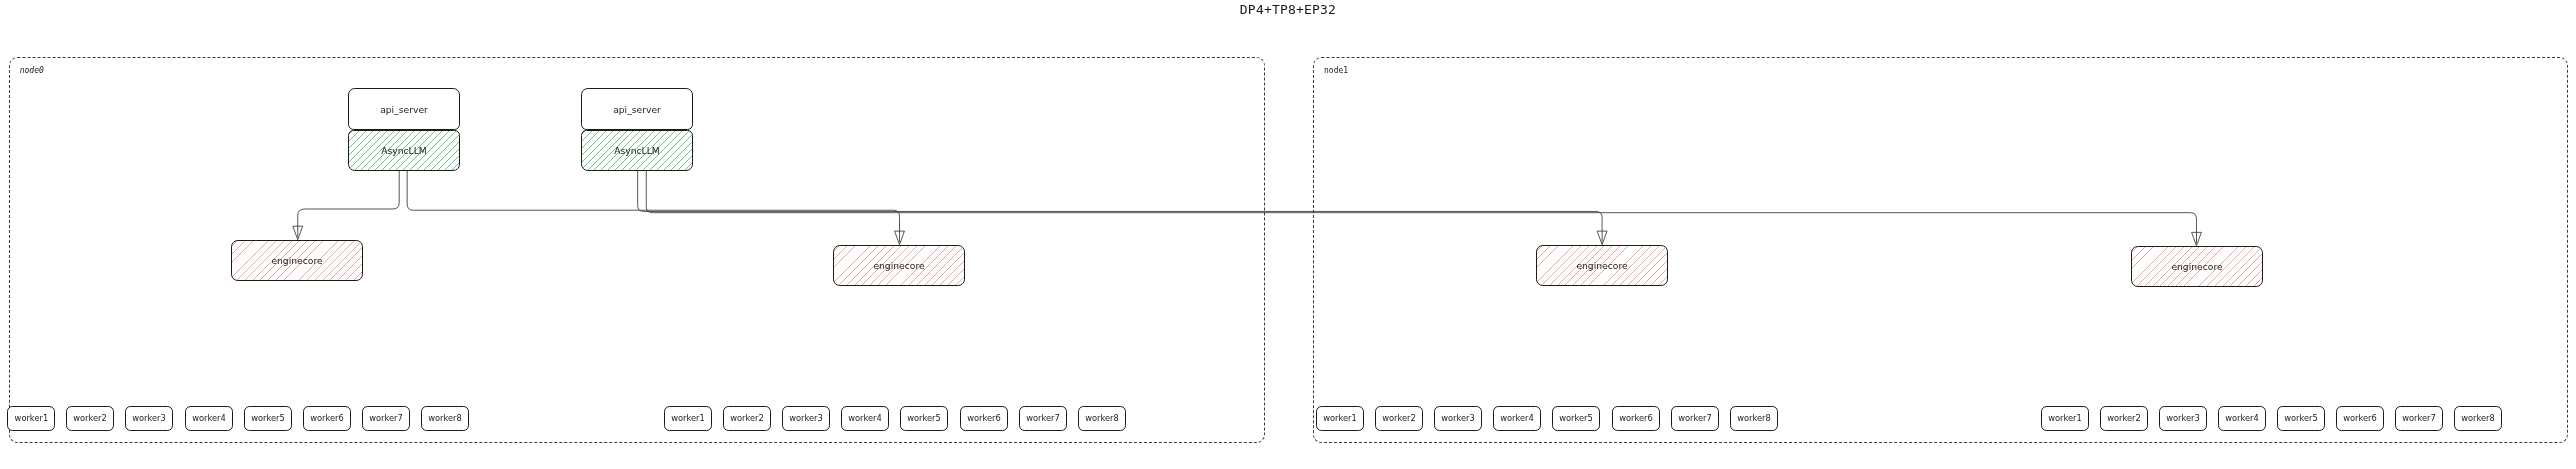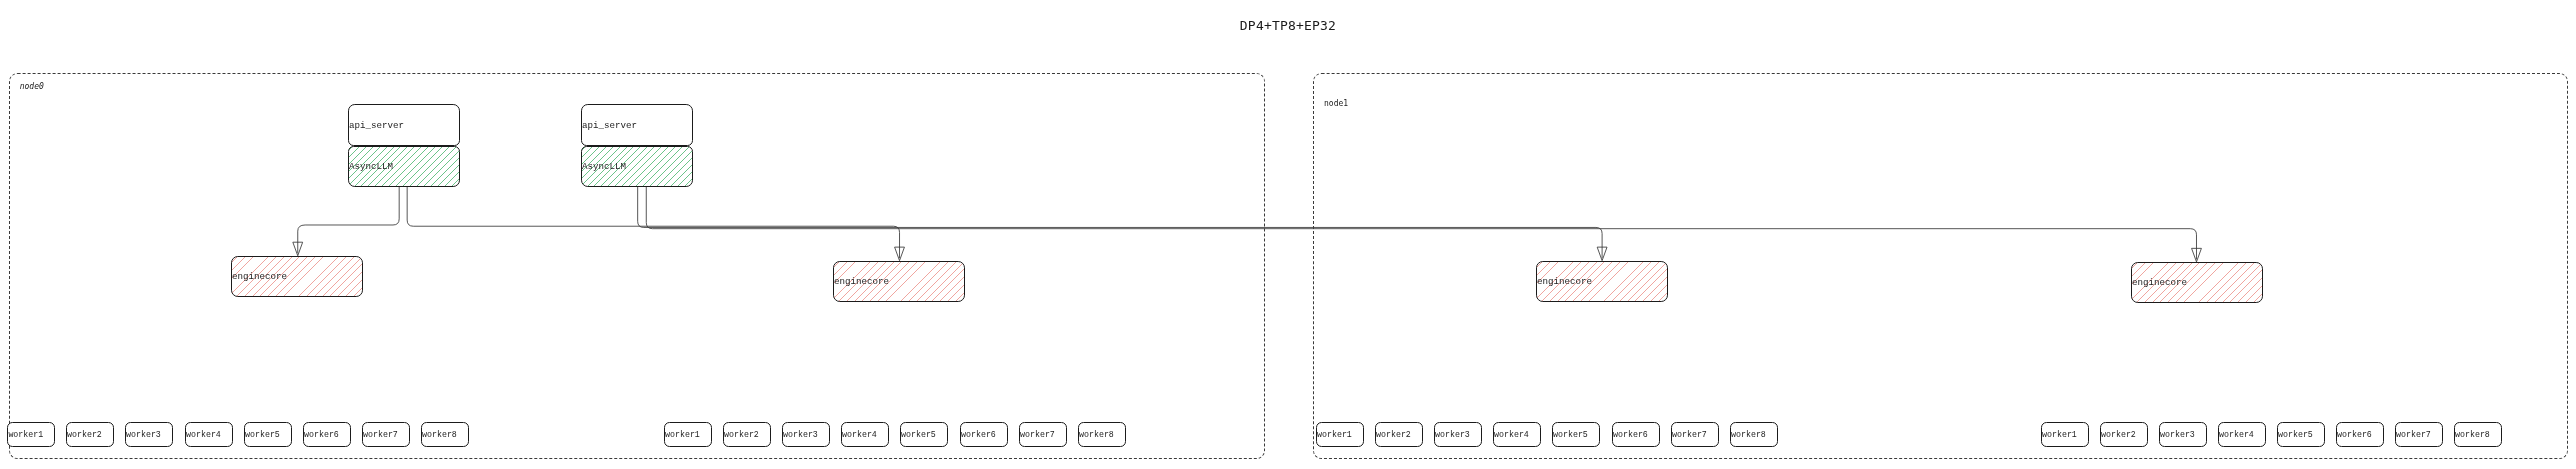--- a/index.html
+++ b/index.html
@@ -3,21 +3,21 @@
 <meta charset="utf-8">
 <style>
   html,body{margin:0;padding:0;background:#ffffff;}
   body{
     width:2576px;height:469px;
     font-family:"DejaVu Sans","Liberation Sans",sans-serif;
     color:#1b1b1b;
     position:relative;
     overflow:hidden;
   }
-  #diagram{position:absolute;left:0;top:16px;width:2576px;height:412px;}
+  #diagram{position:absolute;left:0;top:0;width:2576px;height:412px;}
 
   .title{
     position:absolute;
     left:0;top:1.8px;width:2576px;
     text-align:center;
     font-size:13px;
     letter-spacing:0.2px;
     color:#1b1b1b;
     font-family:"DejaVu Sans Mono","Liberation Mono",monospace;
   }
@@ -39,25 +39,25 @@
   }
 
   
   .node{
     position:absolute;
     box-sizing:border-box;
     border:1.1px solid #1b1b1b;
     border-radius:6.8px;
     display:flex;
     align-items:center;
+    justify-content:center;
     background:#ffffff;
     font-size:9.2px;
     color:#1b1b1b;
     white-space:nowrap;
-    font-family:Liberation Mono, monospace;
   }
   .node .lbl{position:relative;z-index:2;}
 
   .node.plain{background:#ffffff;}
 
   
   .node.hatch-green{
     background-color:#ffffff;
     background-image:repeating-linear-gradient(
         -45deg,
@@ -104,21 +104,21 @@
       <polygon points="475,368 483,390 491,368"></polygon>
       <polygon points="1454,376 1462,398 1470,376"></polygon>
       <polygon points="2597,376 2605,398 2613,376"></polygon>
       <polygon points="3564,378 3572,400 3580,378"></polygon>
     </svg>
 
   <div id="clusters-layer">
       <div class="cluster" style="left: 8.6px; top: 57px; width: 1256px; height: 386px;"></div>
       <div class="cluster-label" style="left: 19.7px; top: 66px; font-style: italic;">node0</div>
       <div class="cluster" style="left: 1313px; top: 57px; width: 1255px; height: 386px;"></div>
-      <div class="cluster-label" style="left: 1324px; top: 66px; margin-top: 17px;">node1</div>
+      <div class="cluster-label" style="left: 1324px; top: 66px;">node1</div>
     </div>
   <div id="nodes-layer">
       <div class="node plain api" style="left: 348px; top: 88px; width: 112px; height: 42px;">
         <span class="lbl">api_server</span>
       </div>
       <div class="node hatch-green async" style="left: 348px; top: 130px; width: 112px; height: 41px;">
         <span class="lbl">AsyncLLM</span>
       </div>
       <div class="node plain api" style="left: 581px; top: 88px; width: 112px; height: 42px;">
         <span class="lbl">api_server</span>

